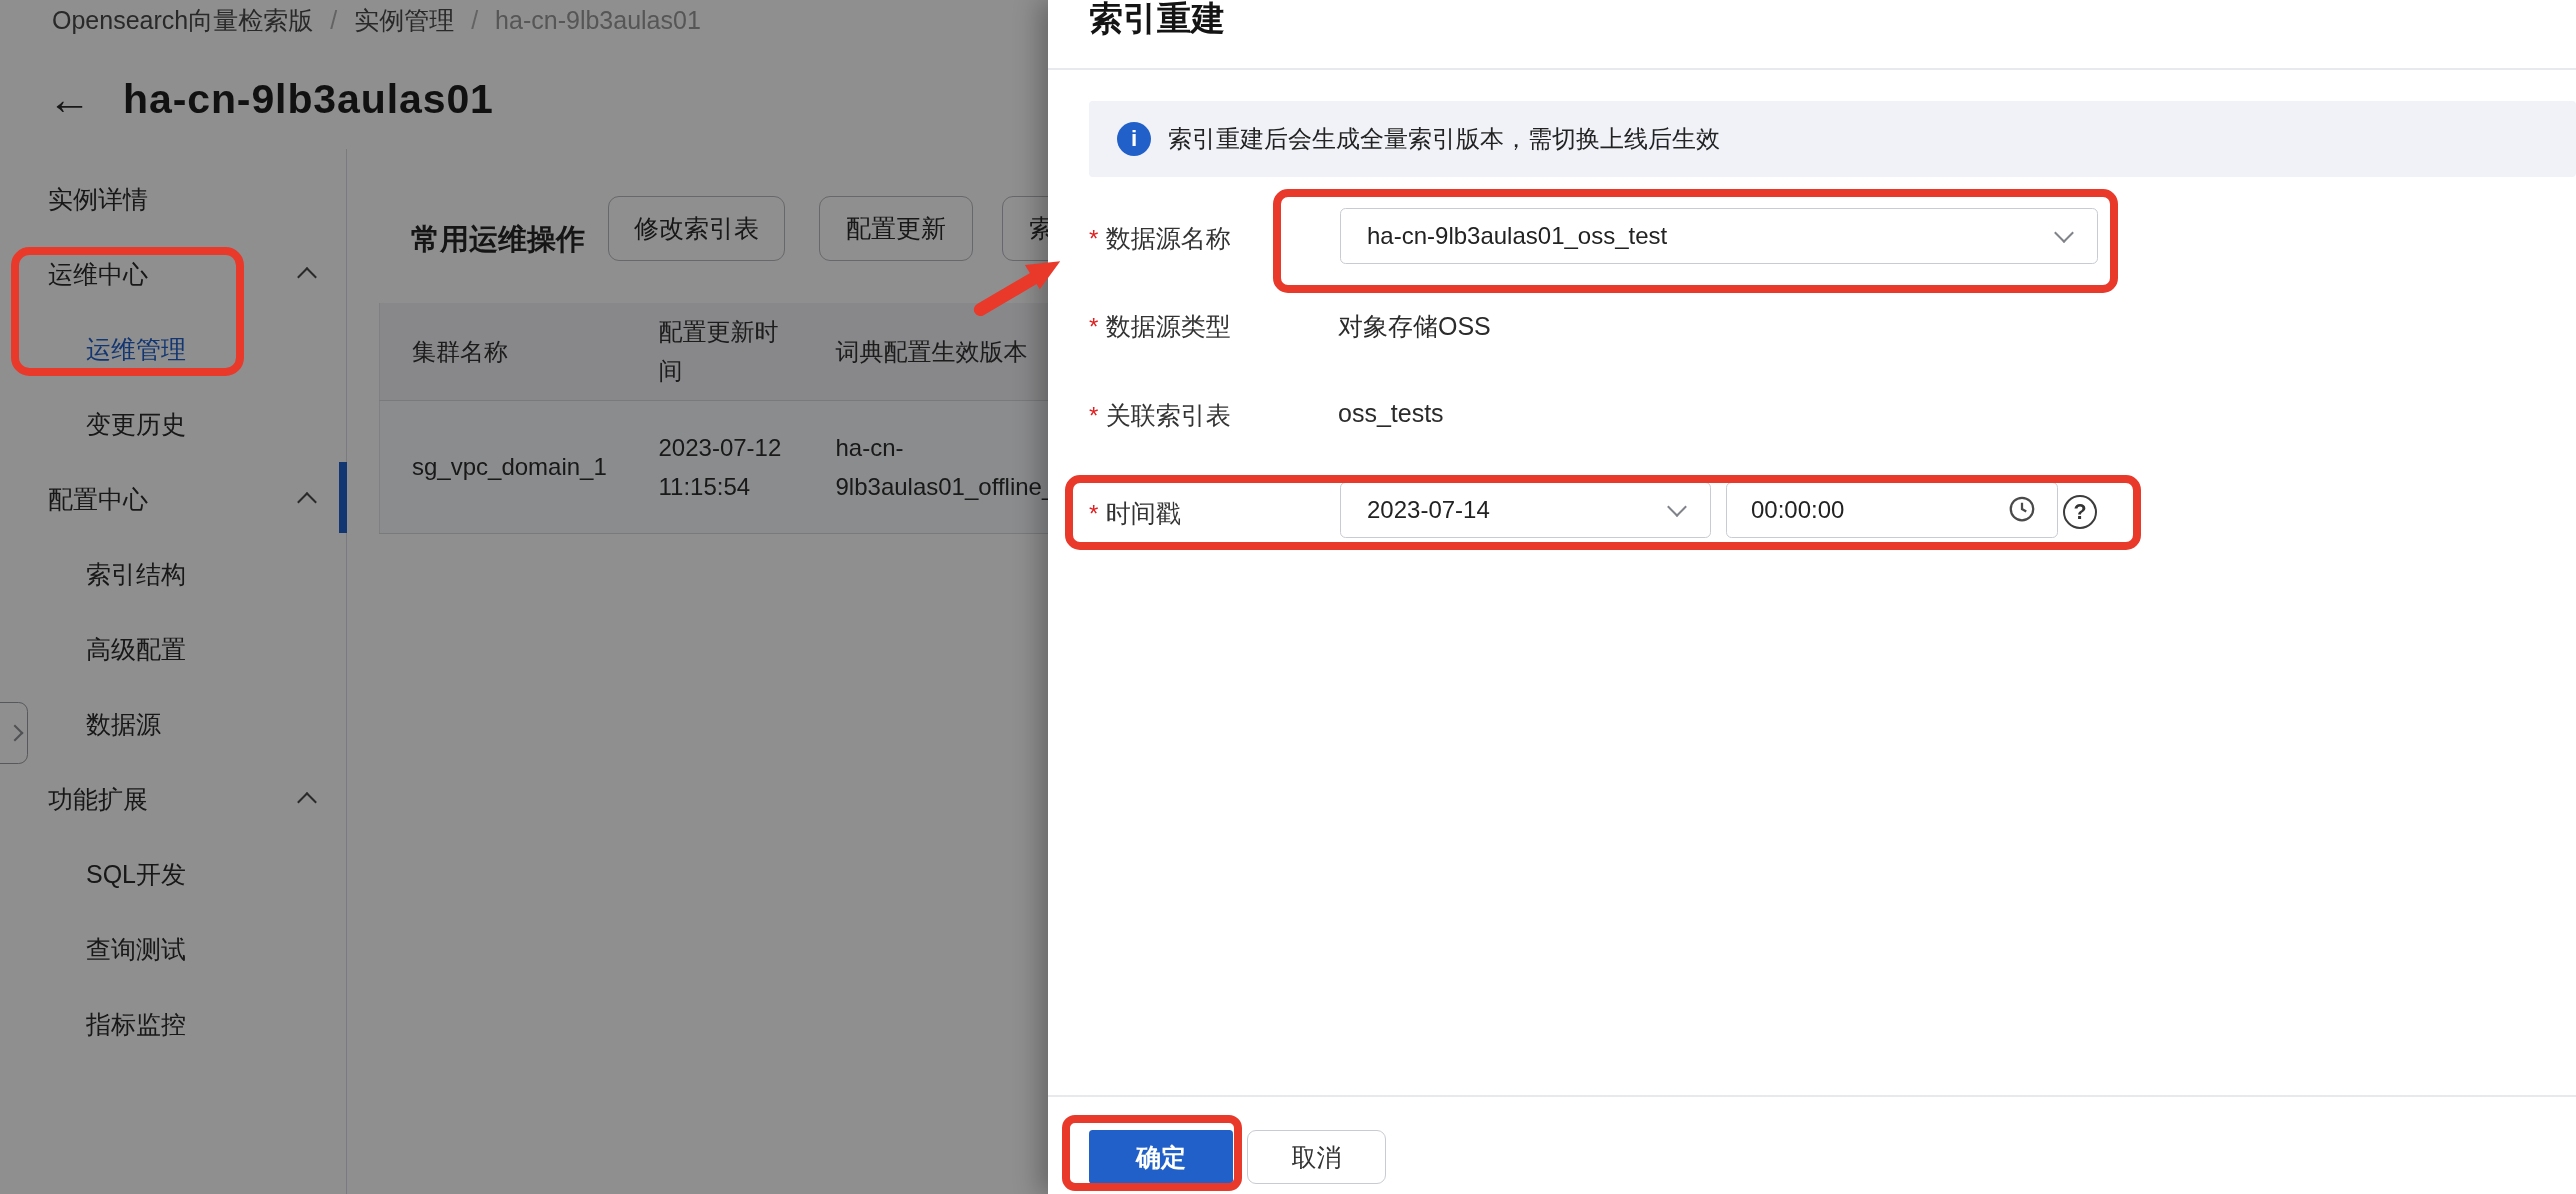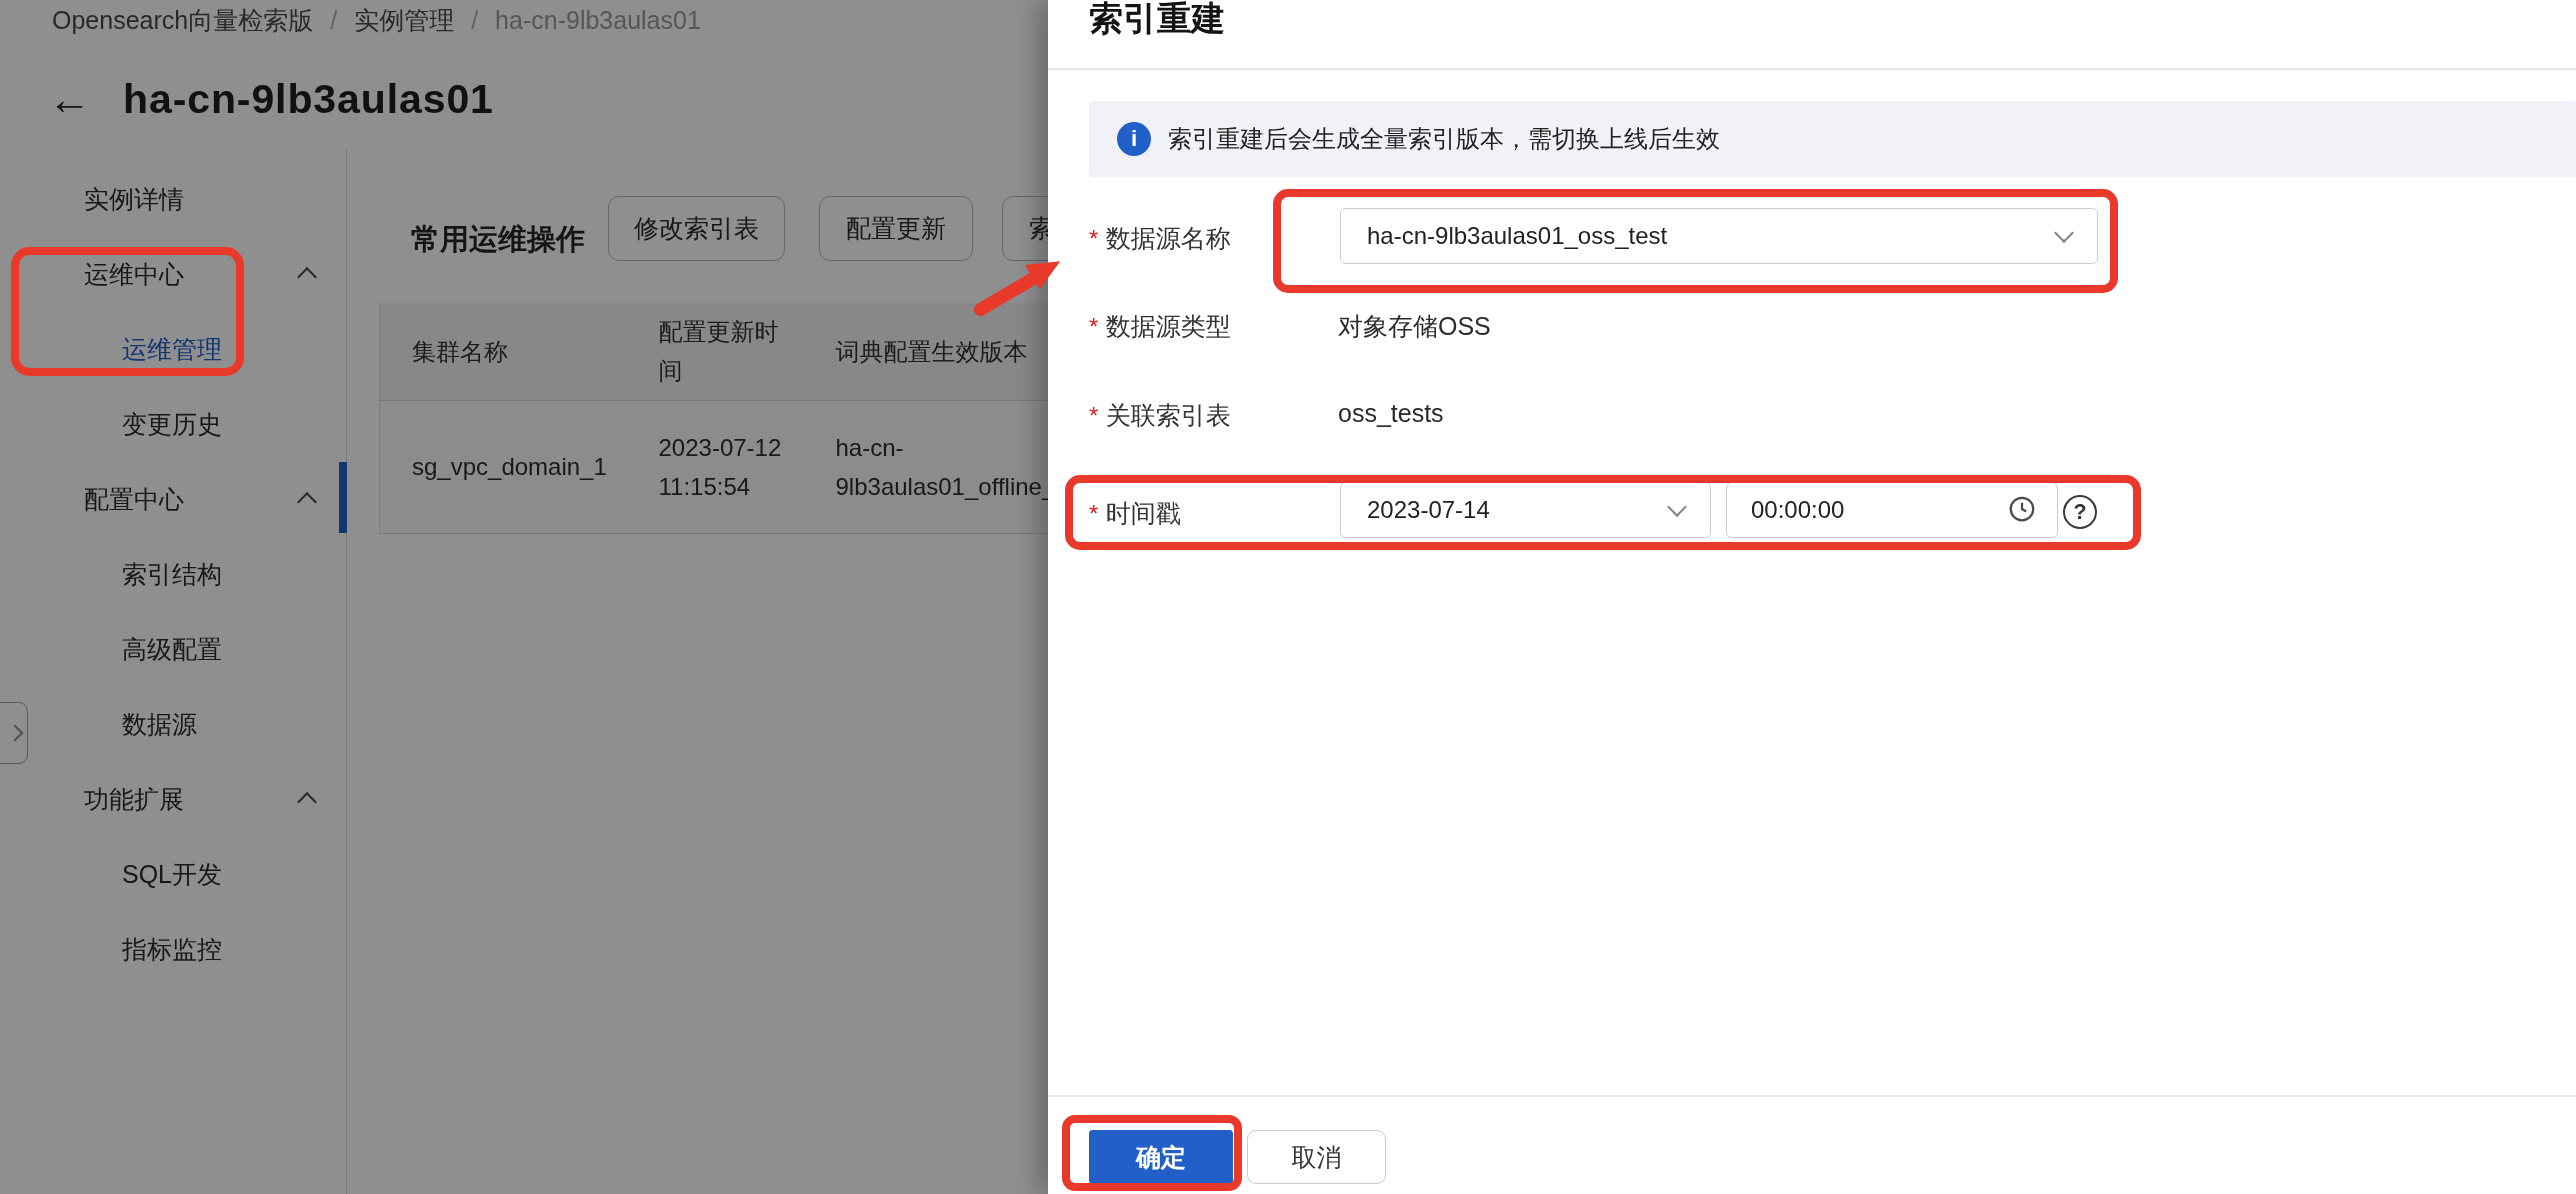--- a/index.html
+++ b/index.html
@@ -9,21 +9,21 @@
   
   .base{position:absolute;inset:0;background:#fff;}
   .breadcrumb{position:absolute;left:52px;top:3.7px;font-size:25px;color:#4a4a4a;display:flex;gap:17px;align-items:center;}
   .breadcrumb .sep{color:#b0b0b0;}
   .breadcrumb .crumb-last{color:#9a9a9a;}
   .titlerow{position:absolute;left:48px;top:76px;display:flex;align-items:center;gap:32px;}
   .back-arrow{font-size:43px;color:#2b2b2b;font-weight:bold;line-height:1;cursor:pointer;}
   .page-title{font-size:41px;font-weight:bold;color:#1f1f1f;letter-spacing:0.9px;}
 
   .layout{position:absolute;left:0;top:149px;right:0;bottom:0;}
-  .sidebar{position:absolute;left:0;top:0;bottom:0;width:347px;border-right:1.9px solid #dadbde;background:#fff;padding-left:36px;}
+  .sidebar{position:absolute;left:0;top:0;bottom:0;width:347px;border-right:1.9px solid #dadbde;background:#fff;}
   .nav{list-style:none;margin:0;padding:13px 0 0 0;}
   .nav li{height:75px;display:flex;align-items:center;font-size:25px;color:#2b2b2b;cursor:pointer;}
   .nav li.top{padding-left:48px;}
   .nav li.sub{padding-left:86px;}
   .nav li.active{color:#2160c9;font-weight:normal;}
   .chev-up{width:14px;height:14px;border-left:2.8px solid #4a4a4a;border-top:2.8px solid #4a4a4a;transform:rotate(45deg);margin-left:auto;margin-right:32px;margin-top:5.6px;}
   .sel-bar{position:absolute;left:339px;top:313px;width:8.4px;height:71px;background:#2160c9;}
 
   .expander{position:absolute;left:-13px;top:553px;width:41px;height:62px;border:1.9px solid #9a9da3;border-radius:9.3px;background:#fff;display:flex;align-items:center;justify-content:flex-end;padding-right:6.5px;cursor:pointer;}
   .chev-right{width:12px;height:12px;border-right:2.8px solid #8e9197;border-bottom:2.8px solid #8e9197;transform:rotate(-45deg);}
@@ -126,20 +126,23 @@
             </li>
           <li class="sub">
               <span>数据源</span>
             </li>
           <li class="top">
               <span>功能扩展</span>
               <span class="chev-up"></span>
             </li>
           <li class="sub">
               <span>SQL开发</span>
+            </li>
+          <li class="sub">
+              <span>查询测试</span>
             </li>
           <li class="sub">
               <span>指标监控</span>
             </li>
         </ul>
         <div class="sel-bar"></div>
       </div>
 
       <div class="expander">
         <span class="chev-right"></span>

